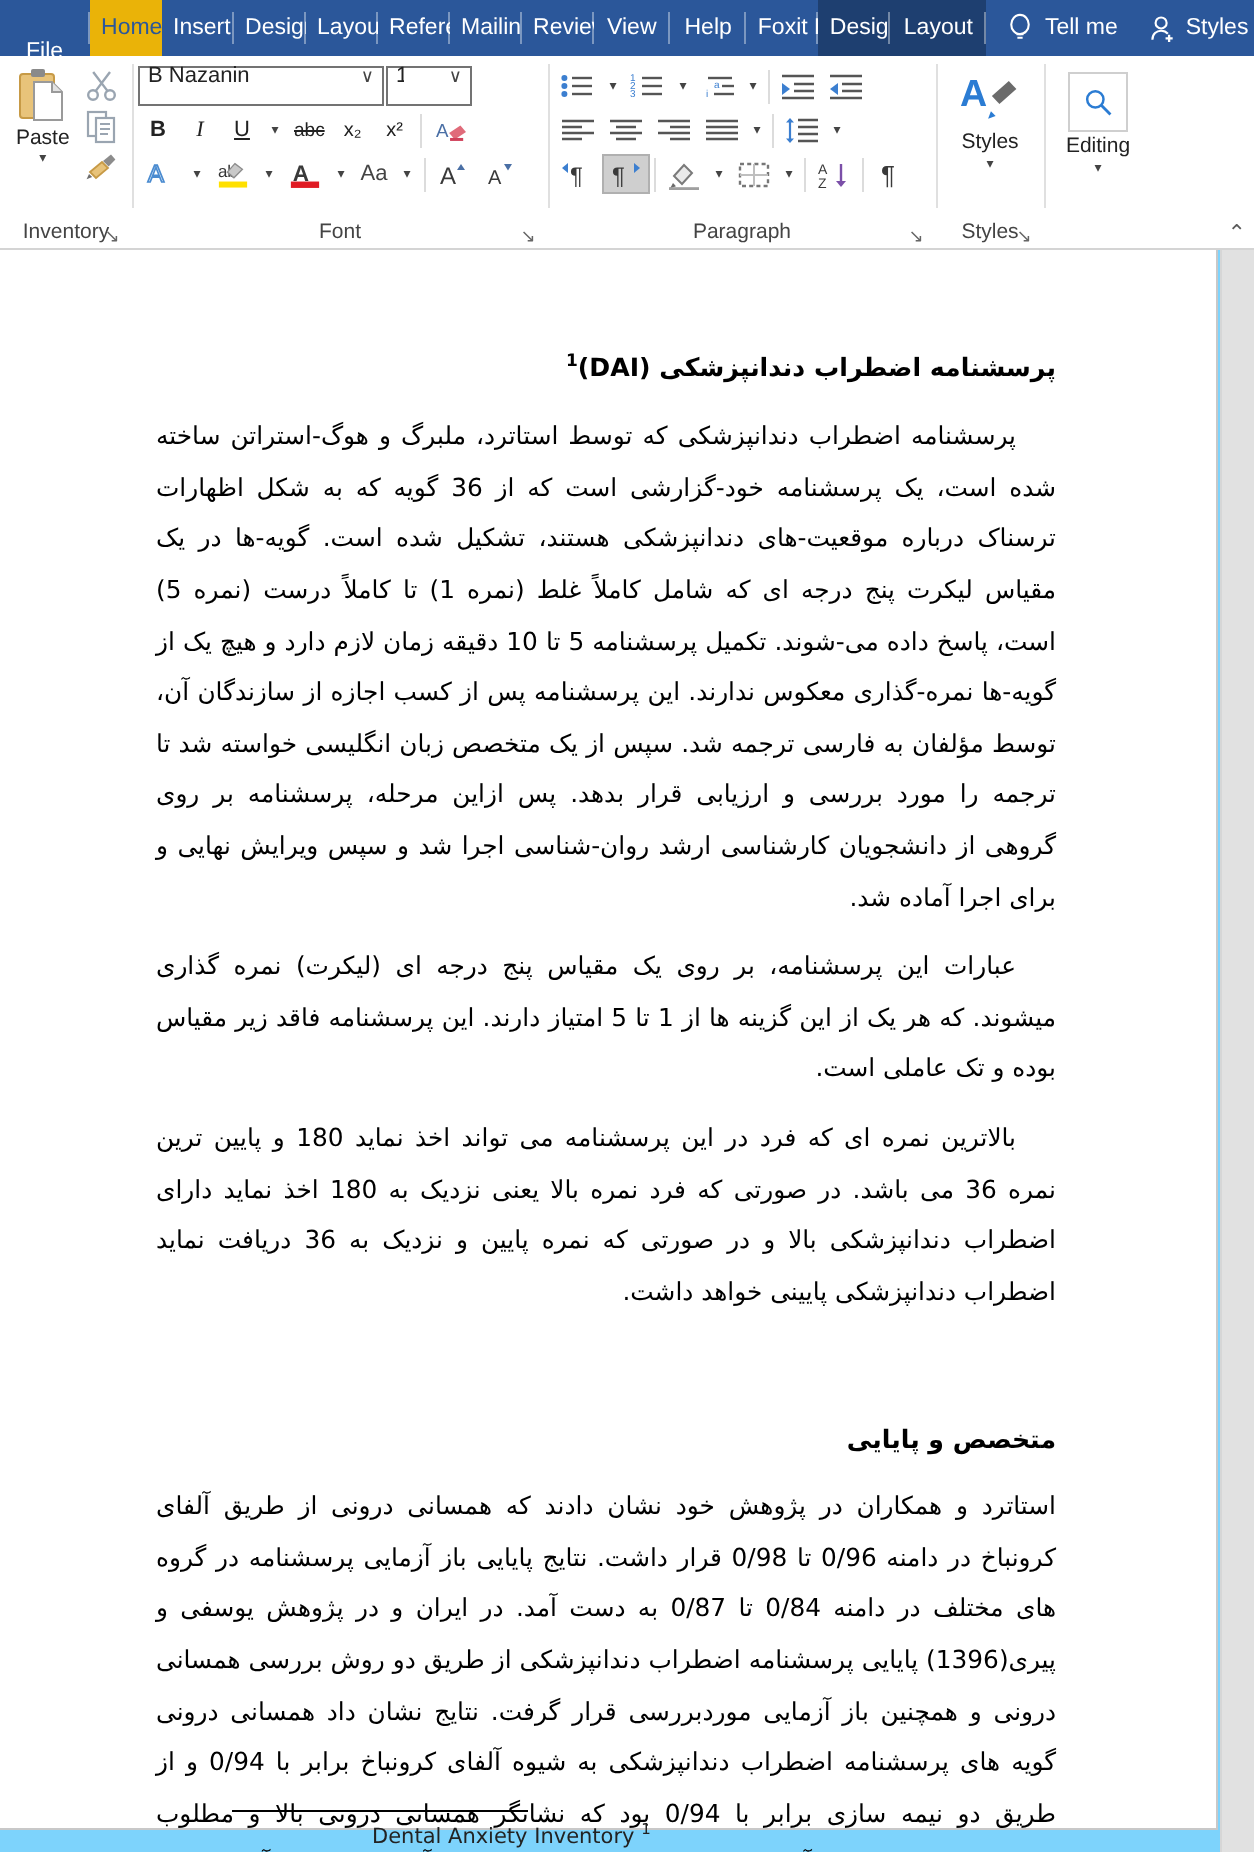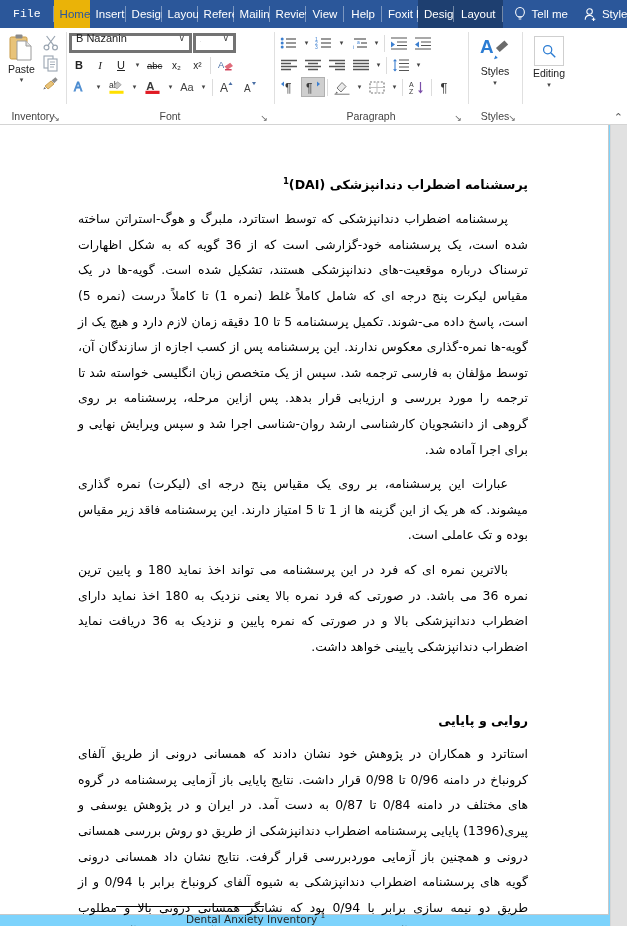--- a/index.html
+++ b/index.html
@@ -26,21 +26,21 @@
     color: #ffffff;
     font-size: 11.5px;
     line-height: 28px;
     padding: 0 6px;
     white-space: nowrap;
     overflow: hidden;
     position: relative;
     max-width: 36px;
     flex: 0 0 auto;
   }
-  .tab.file { max-width: none; padding: 0 13px; font-family: Liberation Mono, monospace; }
+  .tab.file { max-width: none; padding: 12px 13px; }
   .tab.wide { max-width: none; padding: 0 7px; }
   .tab.sep::after {
     content: "";
     position: absolute;
     right: 0; top: 6px; bottom: 6px;
     width: 1px;
     background: rgba(255,255,255,0.38);
   }
   .tab.active {
     background: #eab308;
@@ -121,21 +121,21 @@
     align-items: center; gap: 2px; padding-top: 3px;
   }
   .mini-icon { width: 18px; height: 18px; }
 
   
   .g-font { width: 208px; }
   .font-rows { display: flex; flex-direction: column; gap: 2px; width: 100%; padding-top: 2px;}
   .font-row { display: flex; align-items: center; gap: 1px; }
   .combo {
     height: 20px;
-    border: 3px solid #737373;
+    border: 1px solid #737373;
     background: #fff;
     display: flex; align-items: center;
     padding: 0 2px 10px 4px;
     font-size: 11px;
     color: #222;
   }
   .combo .val { flex: 1; white-space: nowrap; overflow: hidden; }
   .combo .chev { color: #444; font-size: 9px; padding: 0 2px;}
   .combo-font { width: 123px; }
   .combo-size { width: 43px; gap: 20px; }
@@ -605,21 +605,21 @@
 
       <p class="para">پرسشنامه اضطراب دندانپزشکی که توسط استاترد، ملبرگ و هوگ-استراتن ساخته شده است، یک پرسشنامه خود-گزارشی است که از 36 گویه که به شکل اظهارات ترسناک درباره موقعیت-های دندانپزشکی هستند، تشکیل شده است. گویه-ها در یک مقیاس لیکرت پنج درجه ای که شامل کاملاً غلط (نمره 1) تا کاملاً درست (نمره 5) است، پاسخ داده می-شوند. تکمیل پرسشنامه 5 تا 10 دقیقه زمان لازم دارد و هیچ یک از گویه-ها نمره-گذاری معکوس ندارند. این پرسشنامه پس از کسب اجازه از سازندگان آن، توسط مؤلفان به فارسی ترجمه شد. سپس از یک متخصص زبان انگلیسی خواسته شد تا ترجمه را مورد بررسی و ارزیابی قرار بدهد. پس ازاین مرحله، پرسشنامه بر روی گروهی از دانشجویان کارشناسی ارشد روان-شناسی اجرا شد و سپس ویرایش نهایی و برای اجرا آماده شد.</p>
 
       <p class="para">عبارات این پرسشنامه، بر روی یک مقیاس پنج درجه ای (لیکرت) نمره گذاری میشوند. که هر یک از این گزینه ها از 1 تا 5 امتیاز دارند. این پرسشنامه فاقد زیر مقیاس بوده و تک عاملی است.</p>
 
 
       <p class="para">بالاترین نمره ای که فرد در این پرسشنامه می تواند اخذ نماید 180 و پایین ترین نمره 36 می باشد. در صورتی که فرد نمره بالا یعنی نزدیک به 180 اخذ نماید دارای اضطراب دندانپزشکی بالا و در صورتی که نمره پایین و نزدیک به 36 دریافت نماید اضطراب دندانپزشکی پایینی خواهد داشت.</p>
 
       <div class="spacer-gap"></div>
 
-      <h2 class="heading second">روایی و پایایی</h2>
+      <h2 class="heading second">متخصص و پایایی</h2>
 
       <p class="para noindent"><span>استاترد و همکاران در پژوهش خود نشان دادند که همسانی درونی از طریق آلفای کرونباخ در دامنه 0/96 تا 0/98 قرار داشت. نتایج پایایی باز آزمایی پرسشنامه در گروه های مختلف در دامنه 0/84 تا 0/87 به دست آمد. در ایران و در پژوهش یوسفی و پیری(1396) پایایی پرسشنامه اضطراب دندانپزشکی از طریق دو روش بررسی همسانی درونی و همچنین باز آزمایی موردبررسی قرار گرفت. نتایج نشان داد همسانی درونی گویه های پرسشنامه اضطراب دندانپزشکی به شیوه آلفای کرونباخ برابر با 0/94 و از طریق دو نیمه سازی برابر با 0/94 بود که نشانگر همسانی درونی بالا و مطلوب پرسشنامه بود. جهت برآورد ضریب پایایی ابزار به روش باز آزمایی 50 نفر آزمودنی به صورت داوطلب از بین نمونه تحقیقی انتخاب و پرسشنامه اضطراب دندانپزشکی را تکمیل کردند و سپس در فاصله یک هفته دوباره با همان ابزار مورد آزمون قرار گرفتند. ضریب باز آزمایی برابر با 0/71 به دست آمد که نشانگر پایایی مطلوب پرسشنامه بود.</span></p>
     </div>
 
     <div class="footnote-wrap">
       <div class="footnote-sep"></div>
       <div class="footnote-line">
         <span>Dental Anxiety Inventory</span> <sup>1</sup>
       </div>
     </div>

